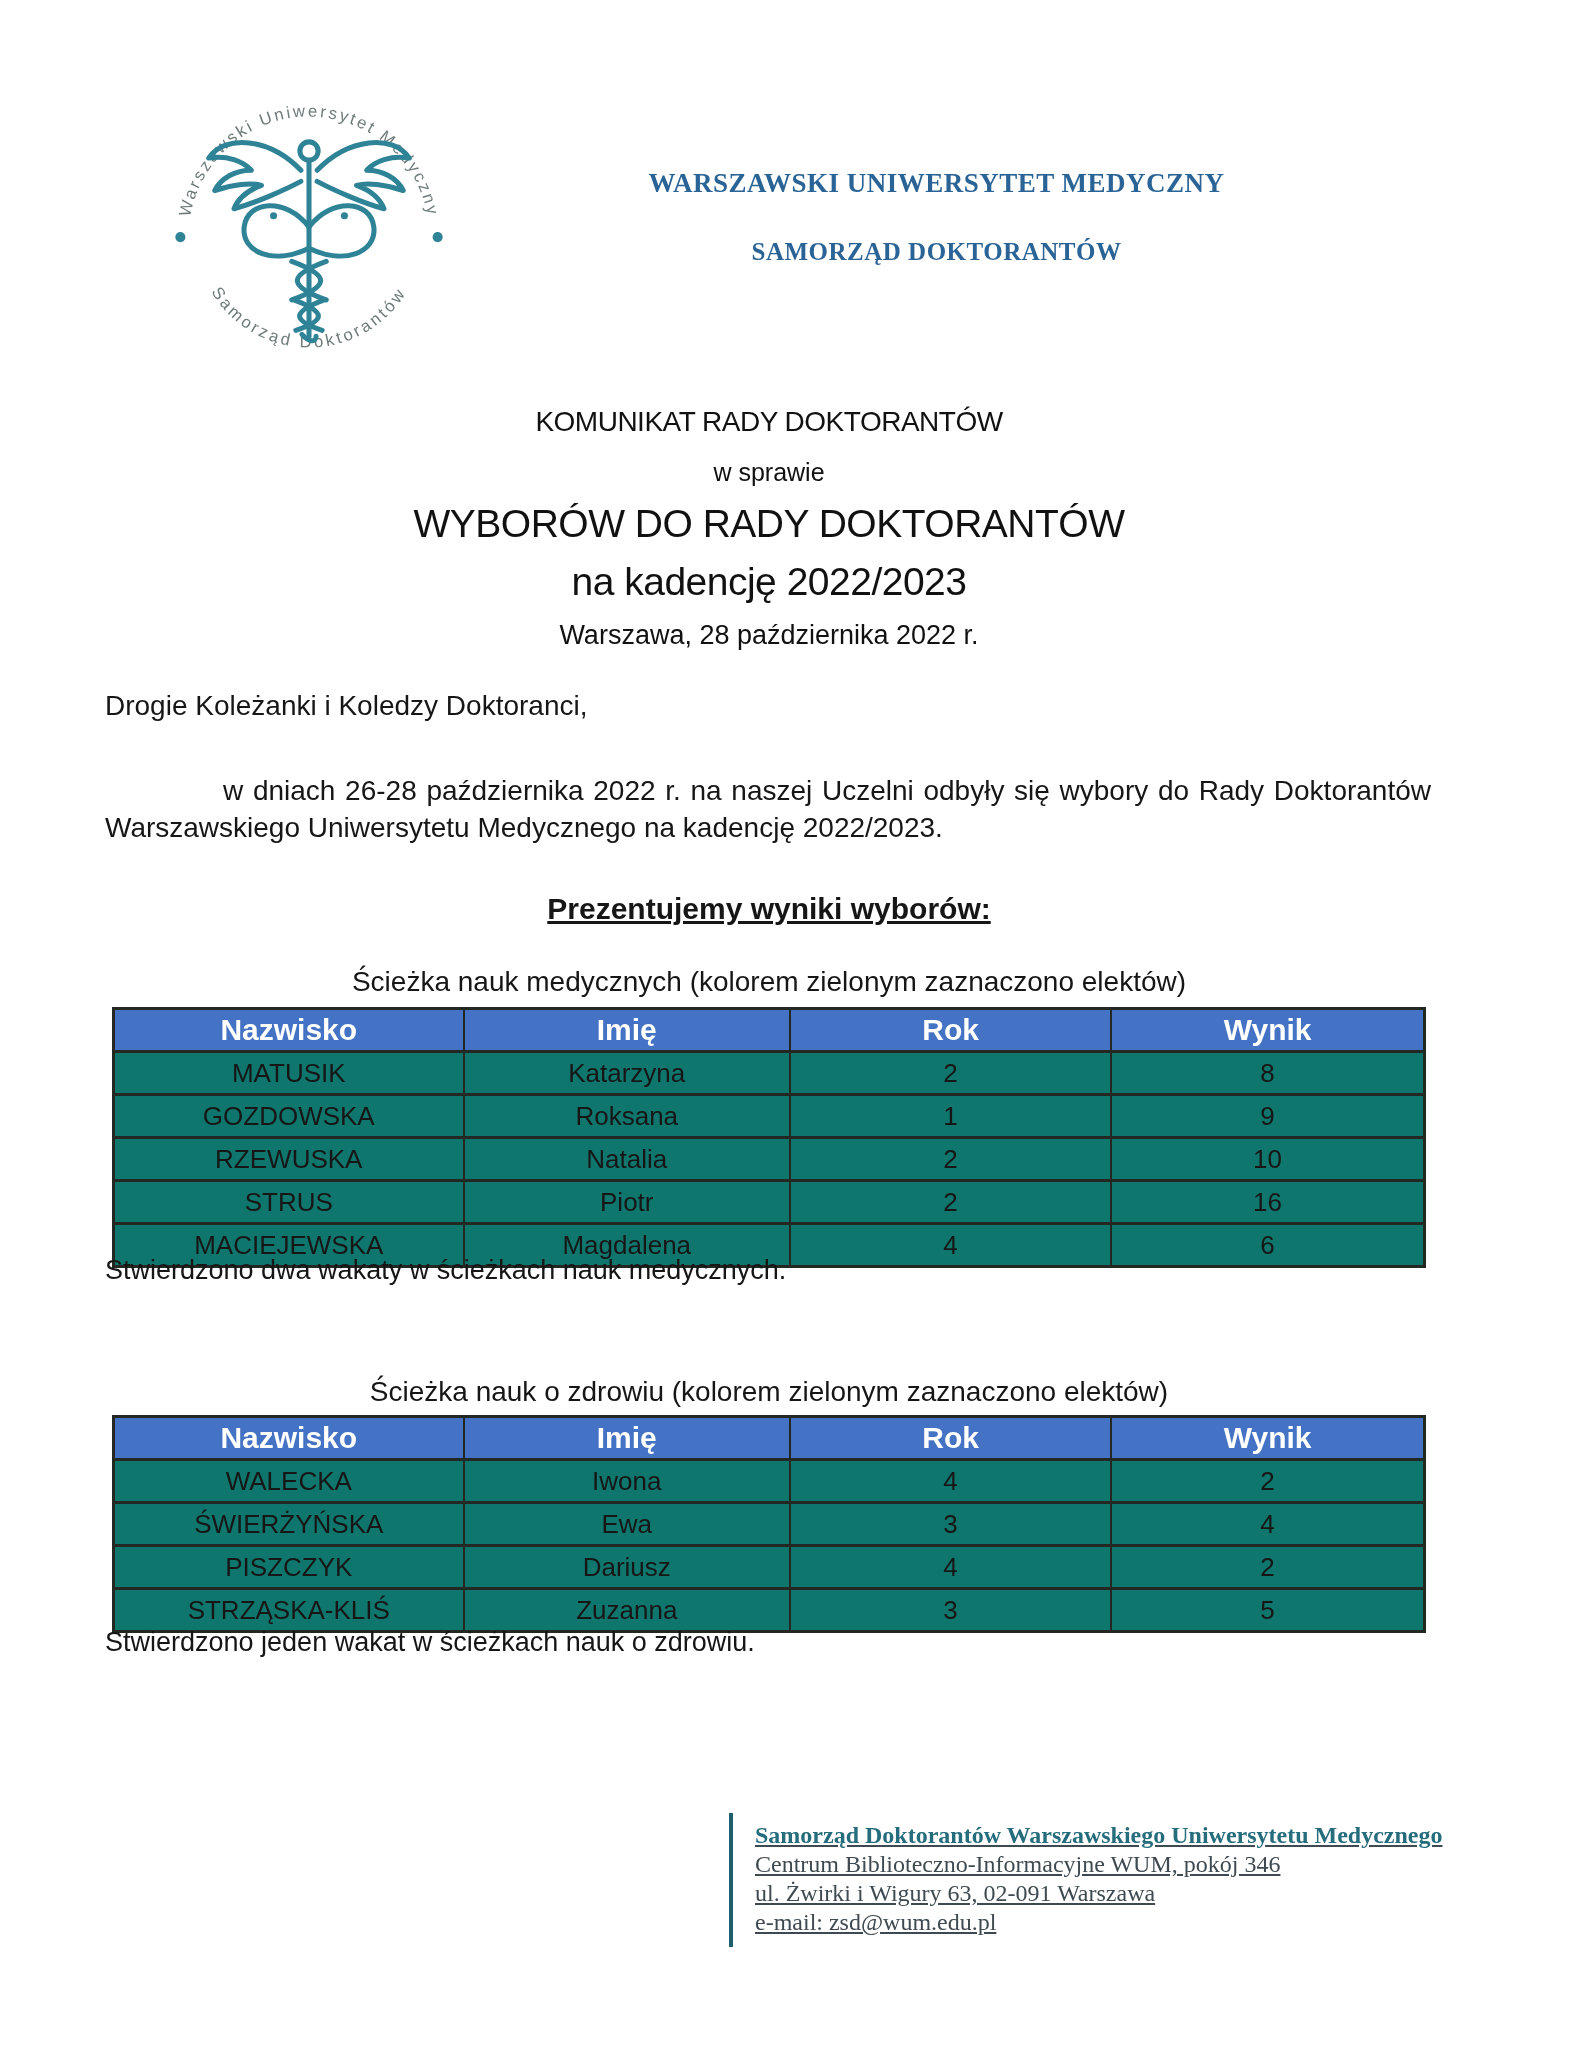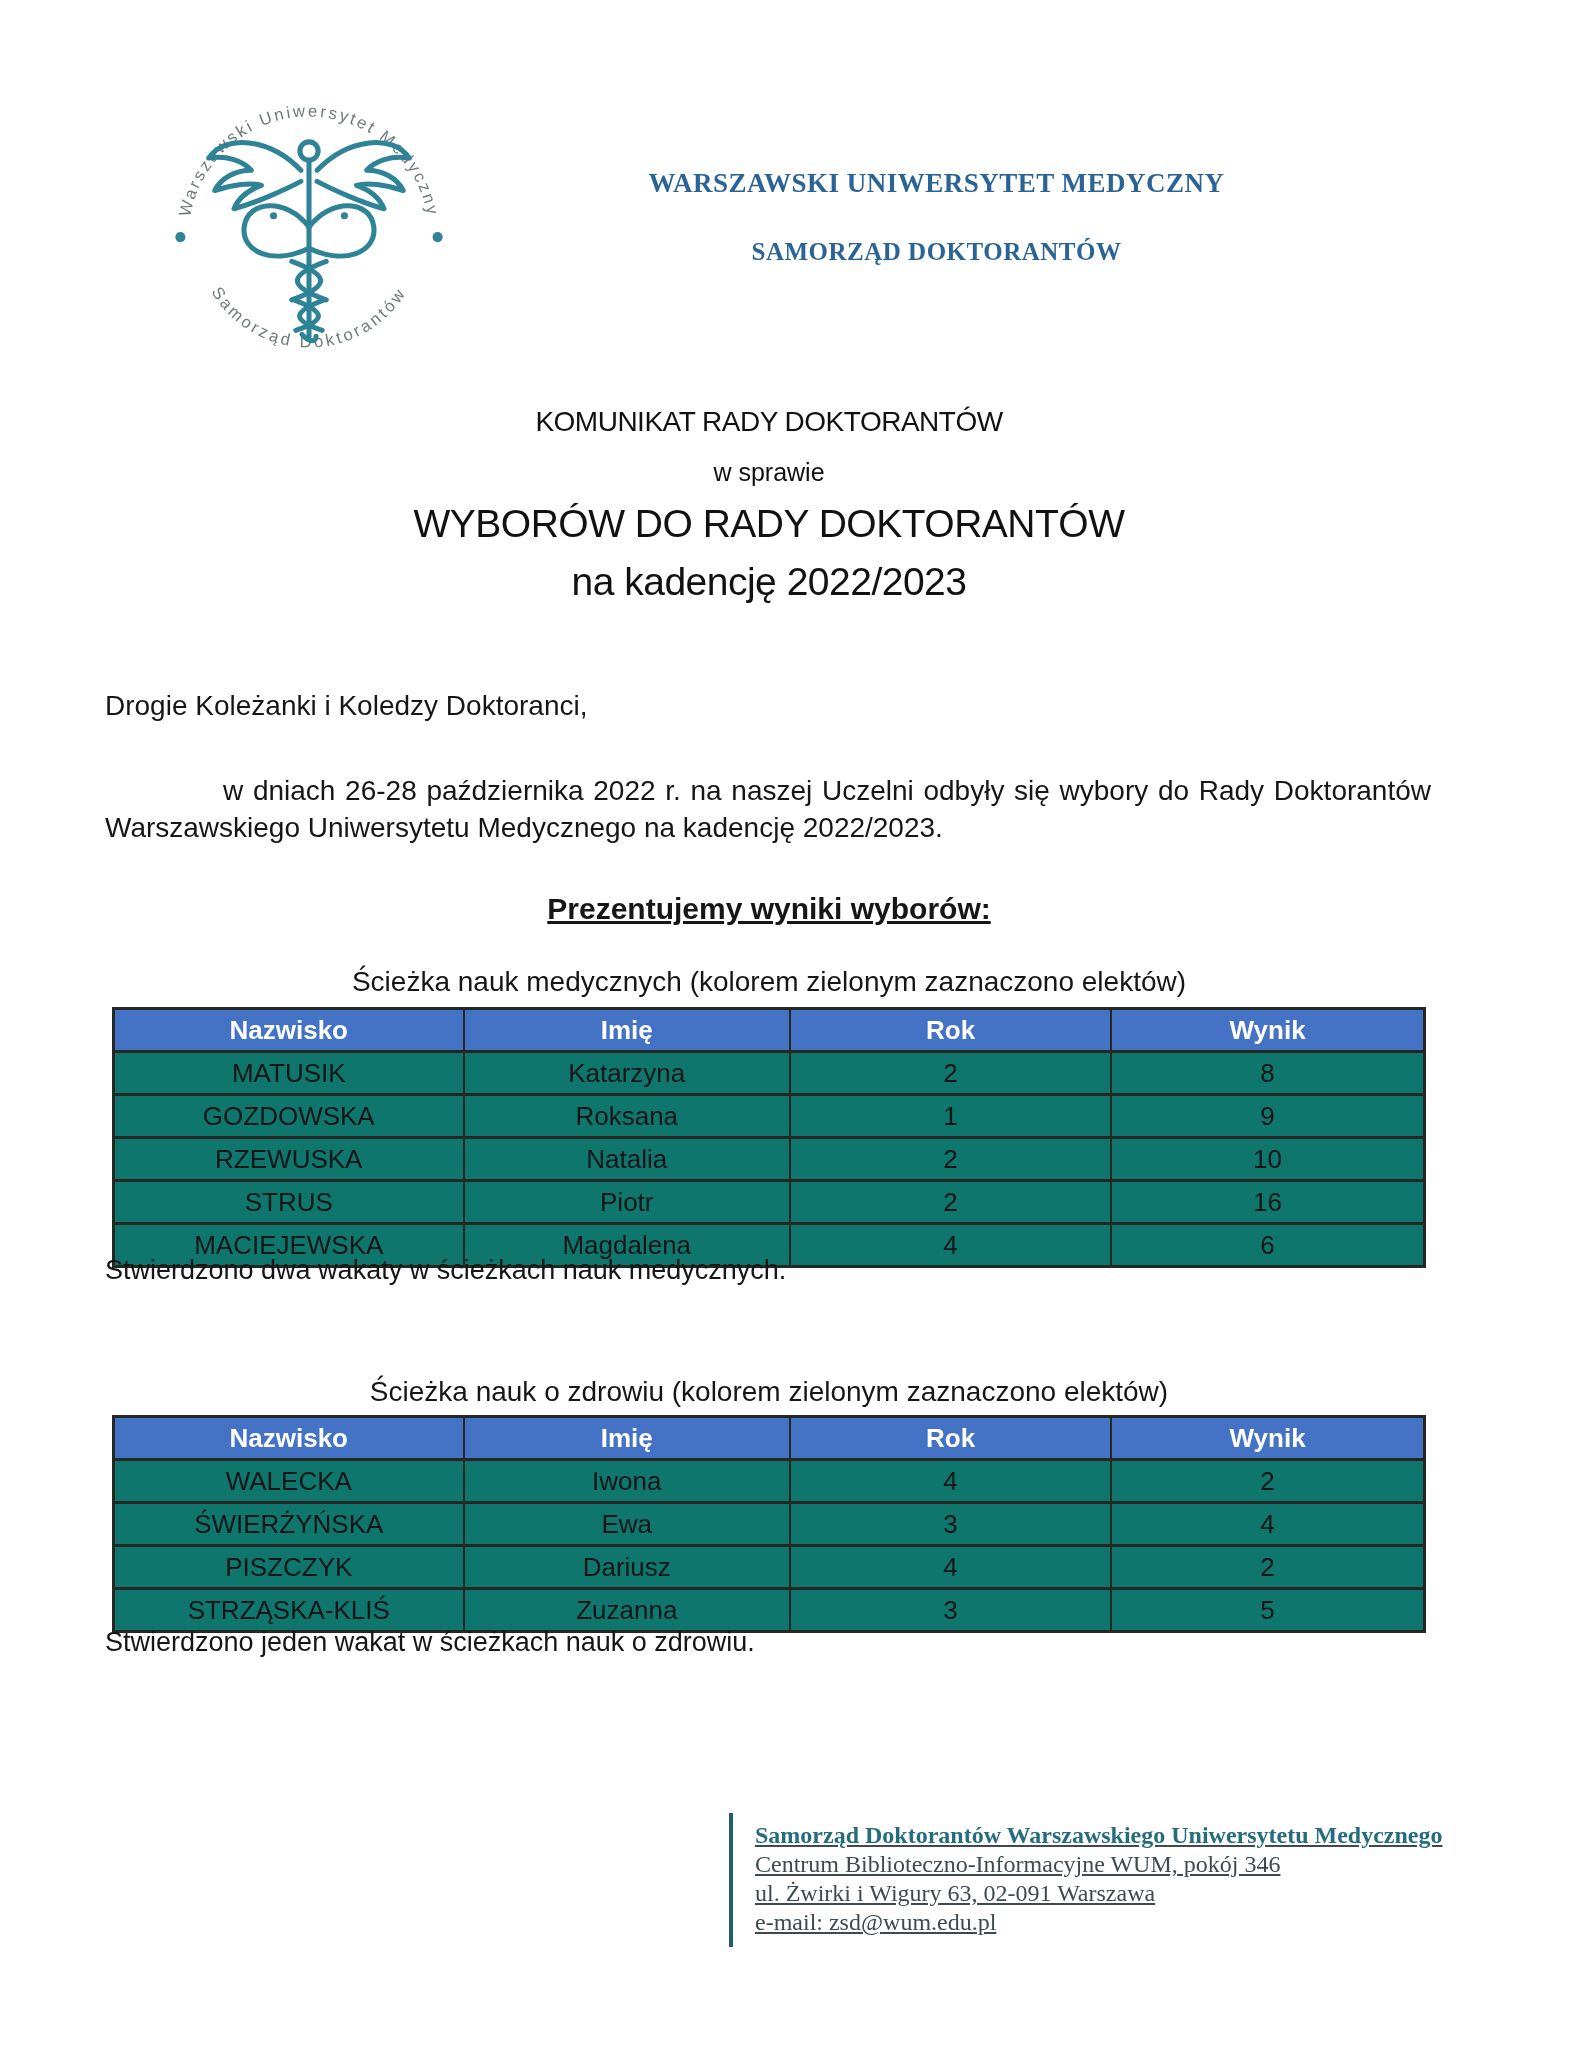--- a/index.html
+++ b/index.html
@@ -46,21 +46,21 @@
     position:absolute;top:892px;left:105px;right:150px;
     text-align:center;font-size:30px;font-weight:bold;
   }
   .results-heading span{text-decoration:underline;}
   .tbl-caption1{position:absolute;top:966px;left:105px;right:150px;text-align:center;font-size:28px;}
   .tbl-caption2{position:absolute;top:1376px;left:105px;right:150px;text-align:center;font-size:28px;}
   .tbl1{position:absolute;top:1007px;left:112px;width:1314px;}
   .tbl2{position:absolute;top:1415px;left:112px;width:1314px;}
   table.wum{border-collapse:collapse;width:100%;table-layout:fixed;border:3px solid #232823;}
   table.wum th{
-    background:#4472c4;color:#ffffff;font-weight:bold;font-size:26px;
+    background:#4472c4;color:#ffffff;font-weight:bold;font-size:30px;
     height:38px;border:2px solid #232823;border-bottom:3px solid #232823;
   }
   table.wum td{
     background:#0f766e;text-align:center;font-size:26px;
     height:38px;border:2px solid #232823;border-top:3px solid #232823;
   }
   .note1{position:absolute;top:1255px;left:105px;font-size:27px;}
   .note2{position:absolute;top:1627px;left:105px;font-size:27px;text-align:center;}
   
   .footer{
@@ -112,20 +112,21 @@
   </svg>
 
   <div class="org-line1">WARSZAWSKI UNIWERSYTET MEDYCZNY</div>
   <div class="org-line2">SAMORZĄD DOKTORANTÓW</div>
 
   <div class="title-block">
     <div class="title-main">KOMUNIKAT RADY DOKTORANTÓW</div>
     <div class="title-sub">w sprawie</div>
     <div class="title-main2">WYBORÓW DO RADY DOKTORANTÓW</div>
     <div class="title-main3">na kadencję 2022/2023</div>
+    <div class="title-date">Warszawa, 28 października 2022 r.</div>
   </div>
 
   <div class="greeting">Drogie Koleżanki i Koledzy Doktoranci,</div>
   <div class="paragraph">w dniach 26-28 października 2022 r. na naszej Uczelni odbyły się wybory do Rady Doktorantów Warszawskiego Uniwersytetu Medycznego na kadencję 2022/2023.</div>
   <div class="results-heading">
     <span>Prezentujemy wyniki wyborów:</span>
   </div>
 
   <div class="tbl-caption1">Ścieżka nauk medycznych (kolorem zielonym zaznaczono elektów)</div>
   <div class="tbl1">

